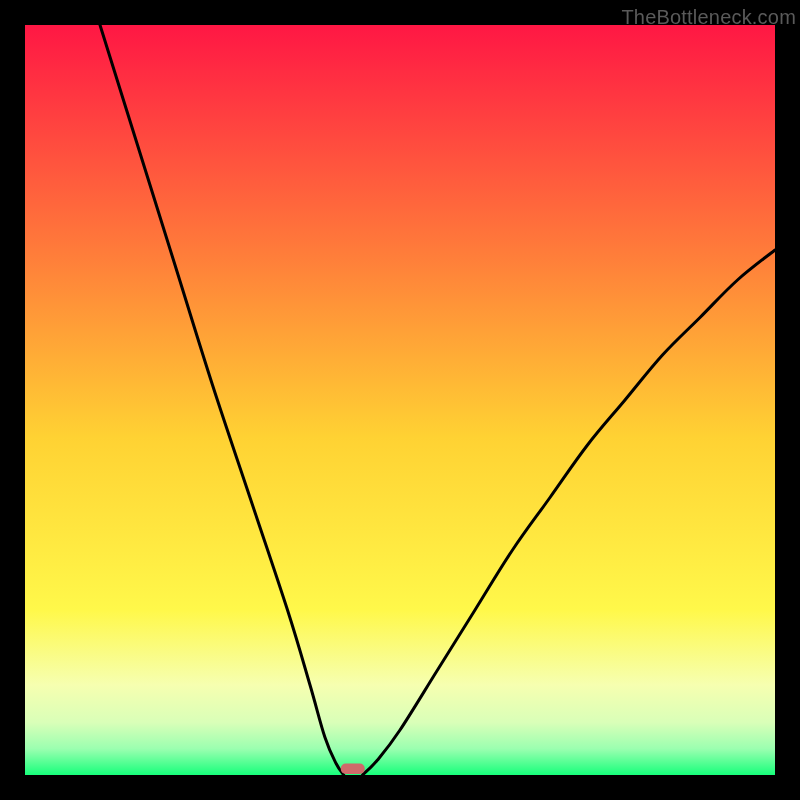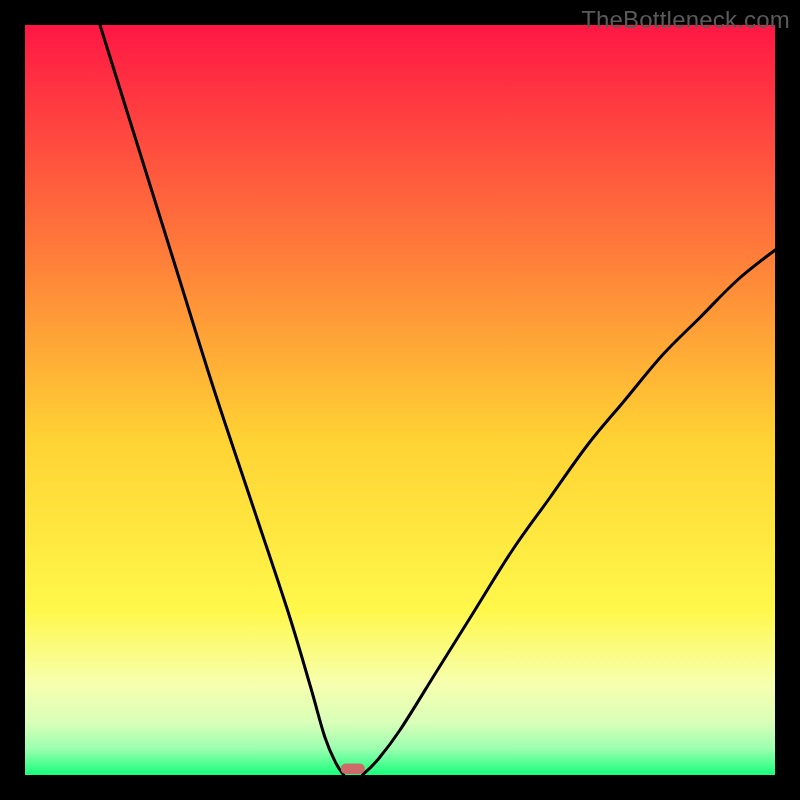--- a/index.html
+++ b/index.html
@@ -21,23 +21,23 @@
     position: absolute;
     left: 25px;
     top: 25px;
     width: 750px;
     height: 750px;
     overflow: hidden;
   }
   .watermark {
     position: absolute;
     top: 6px;
-    right: 10px;
+    right: 4px;
     color: #5a5a5a;
-    font-size: 24px;
+    font-size: 20px;
     letter-spacing: 0.2px;
     font-weight: 500;
   }
   svg { display: block; }
 </style>
 </head>
 <body>
 
 <div class="frame">
   <div class="plot">

